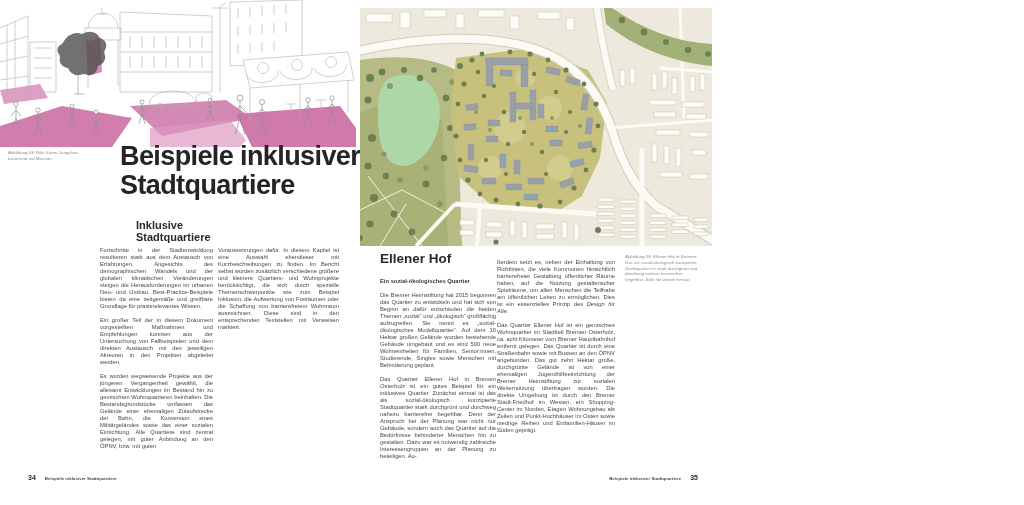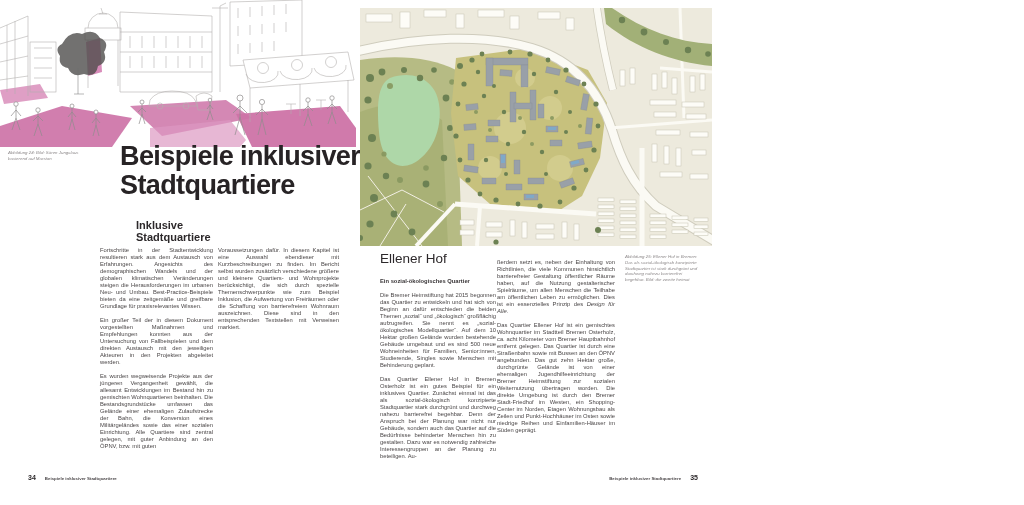--- a/index.html
+++ b/index.html
@@ -44,21 +44,21 @@
   .footer-right { left:530px; top:474px; width:168px; justify-content:flex-end; }
   .page-num { font-size:7px; font-weight:700; color:#2c282a; }
   .running-title { font-size:4.4px; font-weight:700; color:#4d494b; }
 
   
   .map-fig { left:360px; top:8px; width:352px; height:238px; }
   .map-fig svg { display:block; width:100%; height:100%; }
 
   .article-heading {
     left:380px; top:251px; width:150px;
-    font-size:13.5px; line-height:15px; font-weight:400; color:#2c282a;
+    font-size:13.5px; line-height:15px; font-weight:700; color:#2c282a;
   }
   .rcol1 { left:380px; top:278px; width:116px; }
   .rcol2 { left:497px; top:259px; width:118px; }
   .lead-line { font-weight:700; color:#3a3638; margin-bottom:2px; }
   .em { font-style:italic; }
   .caption-right { left:625px; top:254px; width:74px; }
 </style>
 </head>
 <body>
 

